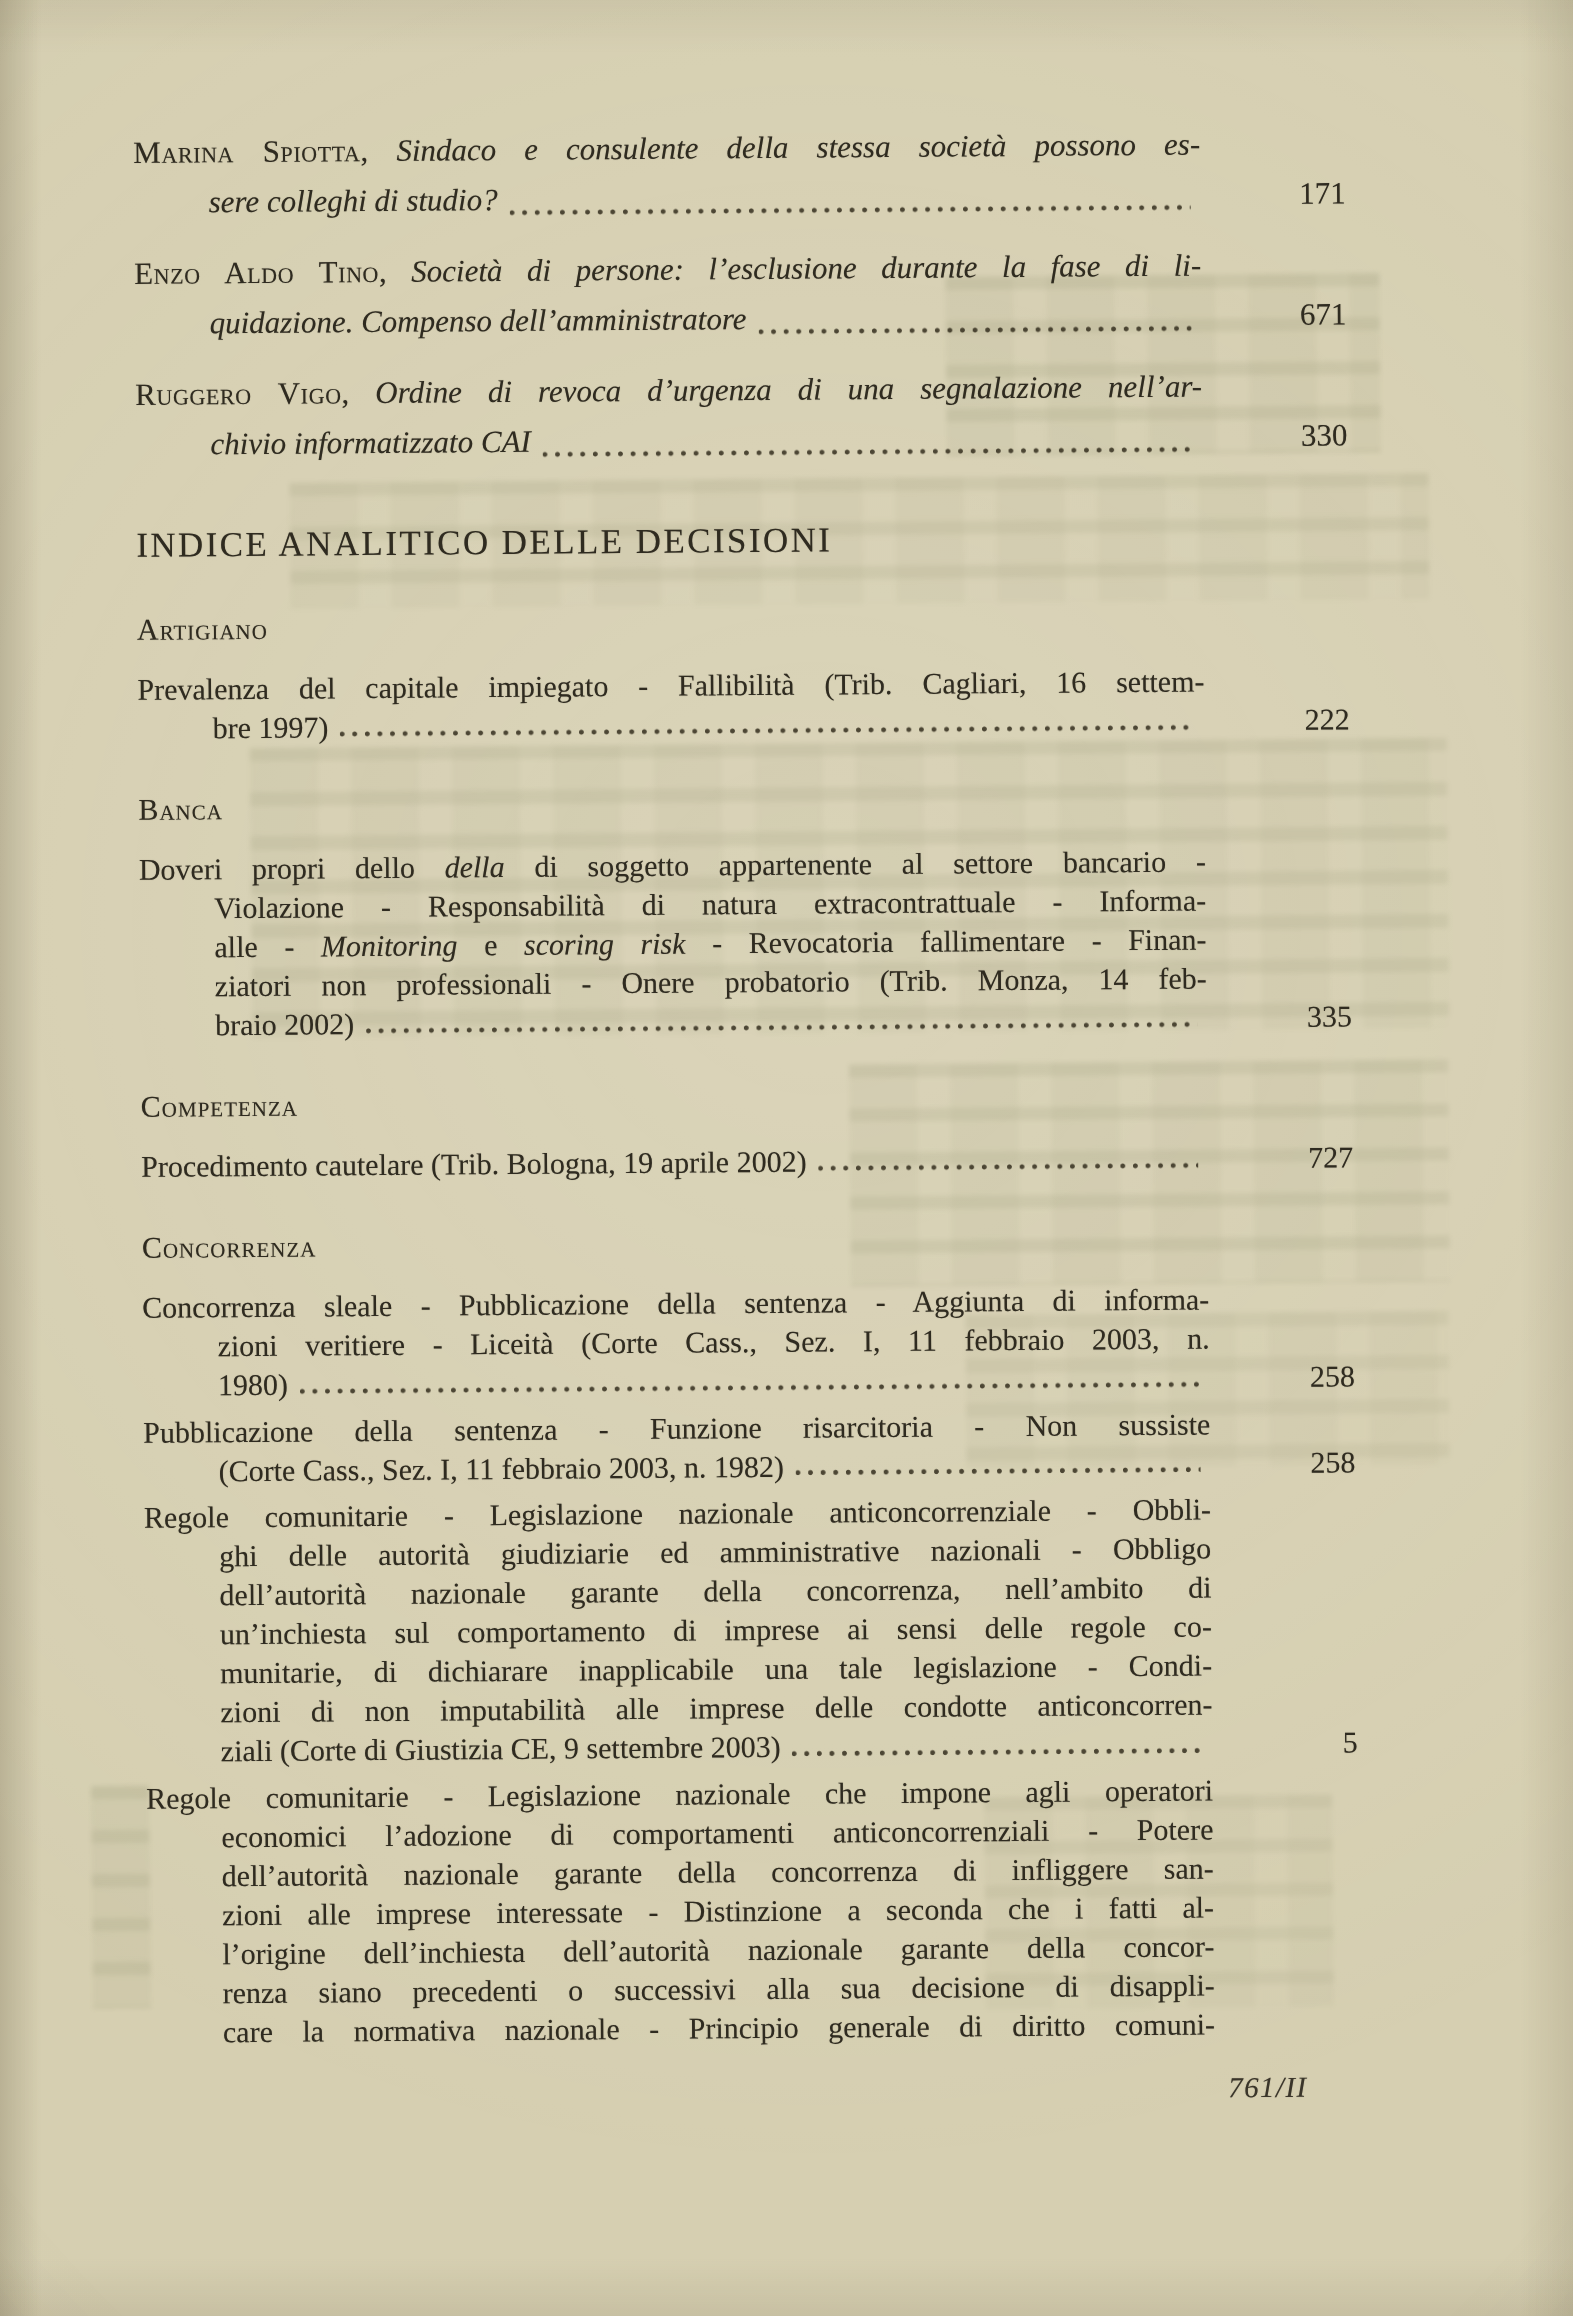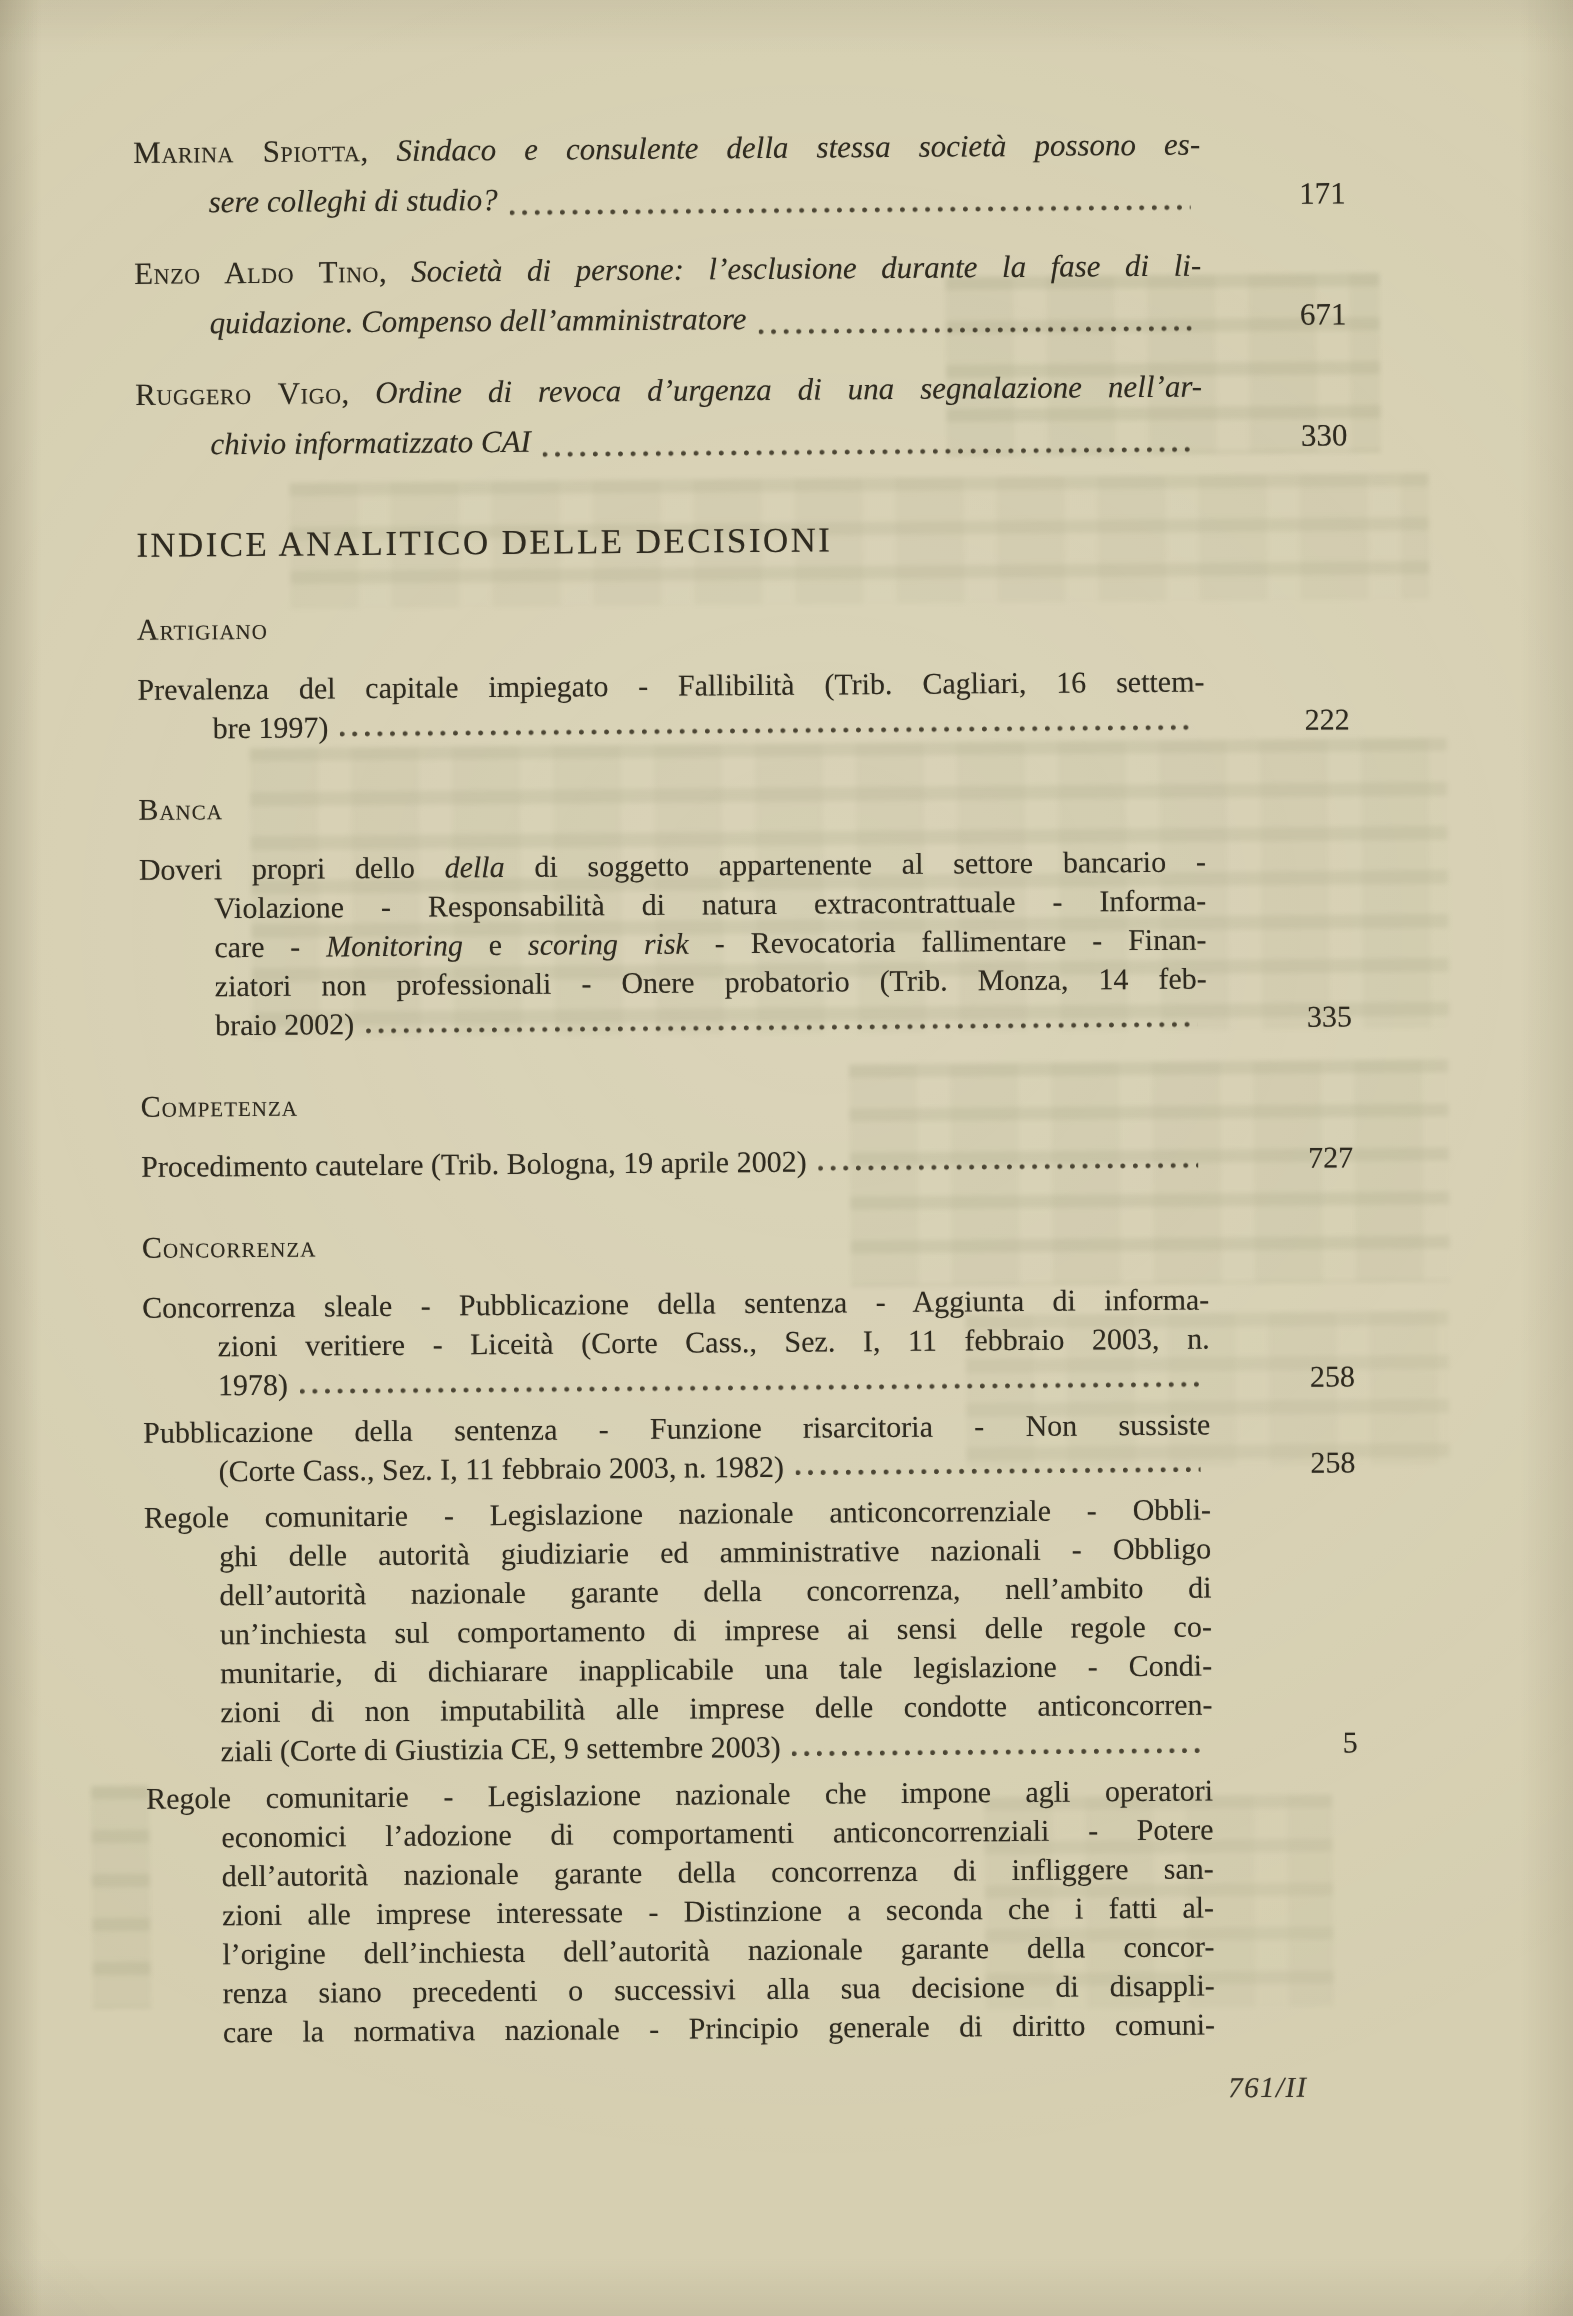--- a/index.html
+++ b/index.html
@@ -114,42 +114,42 @@
           <div class="lastline indented">
             <span class="lasttext"><span>bre 1997)</span></span>
             <span class="leader"></span>
             <span class="num">222</span>
           </div>
         </div>
         <div class="subheading">Banca</div>
         <div class="entry">
           <div class="jline"><span>Doveri propri dello </span><span class="seg-i">della</span><span> di soggetto appartenente al settore bancario -</span></div>
           <div class="jline indented"><span>Violazione - Responsabilità di natura extracontrattuale - Informa-</span></div>
-          <div class="jline indented"><span>care - </span><span class="seg-i">Monitoring</span><span> e </span><span class="seg-i">scoring risk</span><span> - Revocatoria fallimentare - Finan-</span></div>
+          <div class="jline indented"><span>alle - </span><span class="seg-i">Monitoring</span><span> e </span><span class="seg-i">scoring risk</span><span> - Revocatoria fallimentare - Finan-</span></div>
           <div class="jline indented"><span>ziatori non professionali - Onere probatorio (Trib. Monza, 14 feb-</span></div>
           <div class="lastline indented">
             <span class="lasttext"><span>braio 2002)</span></span>
             <span class="leader"></span>
             <span class="num">335</span>
           </div>
         </div>
         <div class="subheading">Competenza</div>
         <div class="entry">
           <div class="lastline">
             <span class="lasttext"><span>Procedimento cautelare (Trib. Bologna, 19 aprile 2002)</span></span>
             <span class="leader"></span>
             <span class="num">727</span>
           </div>
         </div>
         <div class="subheading">Concorrenza</div>
         <div class="entry">
           <div class="jline"><span>Concorrenza sleale - Pubblicazione della sentenza - Aggiunta di informa-</span></div>
           <div class="jline indented"><span>zioni veritiere - Liceità (Corte Cass., Sez. I, 11 febbraio 2003, n.</span></div>
           <div class="lastline indented">
-            <span class="lasttext"><span>1978)</span></span>
+            <span class="lasttext"><span>1980)</span></span>
             <span class="leader"></span>
             <span class="num">258</span>
           </div>
         </div>
         <div class="entry">
           <div class="jline"><span>Pubblicazione della sentenza - Funzione risarcitoria - Non sussiste</span></div>
           <div class="lastline indented">
             <span class="lasttext"><span>(Corte Cass., Sez. I, 11 febbraio 2003, n. 1982)</span></span>
             <span class="leader"></span>
             <span class="num">258</span>

